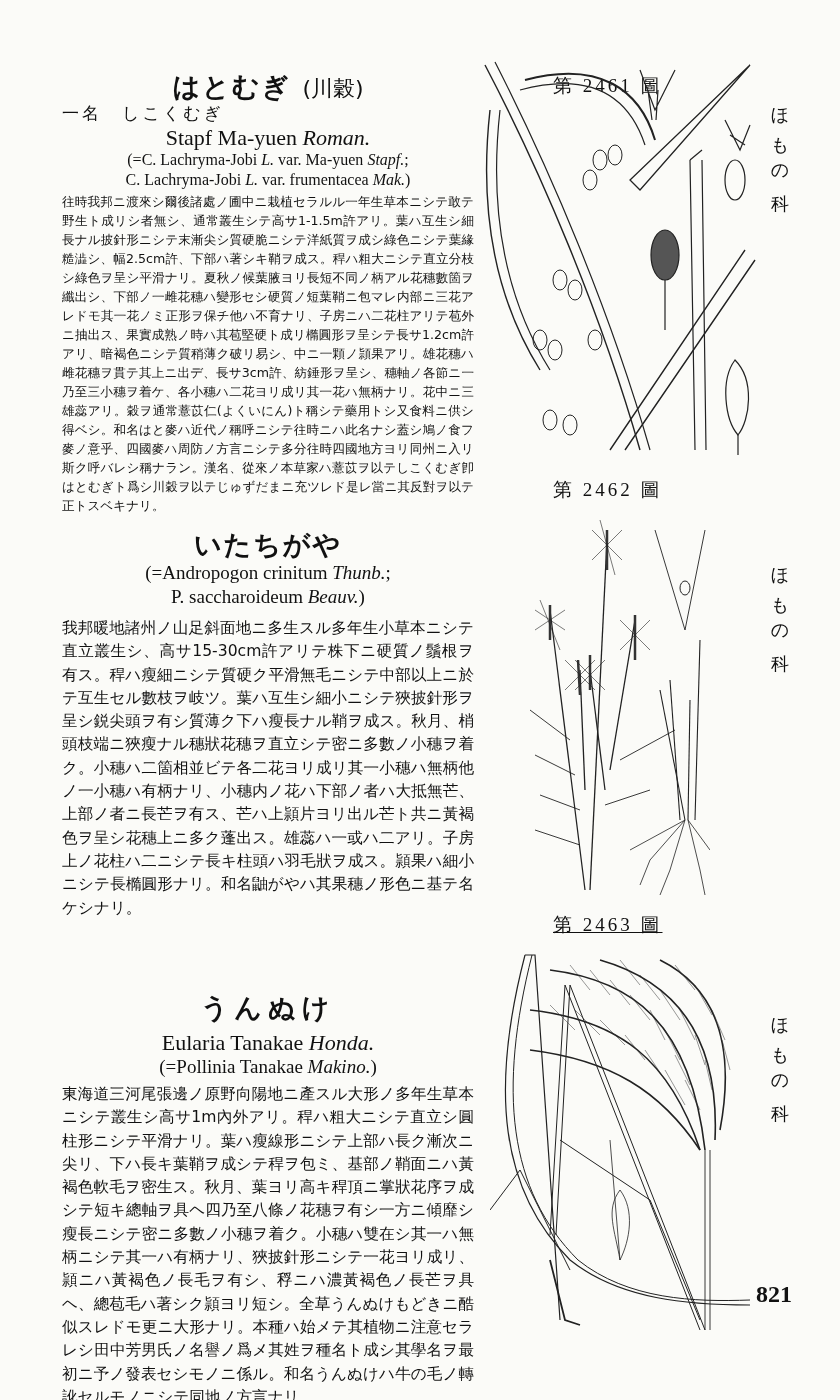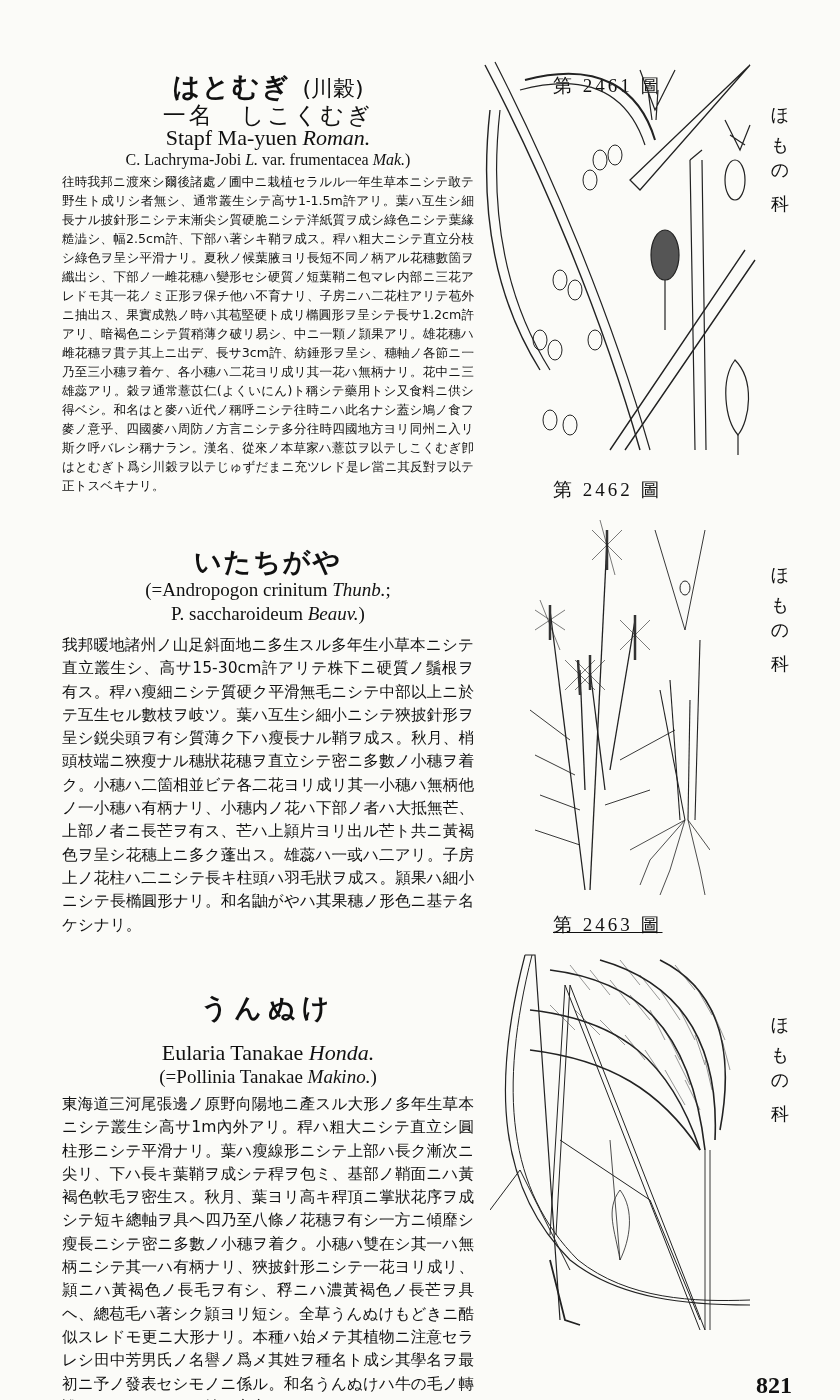--- a/index.html
+++ b/index.html
@@ -7,76 +7,82 @@
       width: 840px; height: 1400px; position: relative; overflow: hidden;
       background: #fbfbf8; color: #111;
       font-family: "DejaVu Serif", "Liberation Serif", serif;
     }
     .entry { position: absolute; left: 62px; width: 412px; }
     .jp-title {
       text-align: center; font-family: "DejaVu Sans", sans-serif;
       font-weight: bold; font-size: 27px; letter-spacing: 2px; line-height: 32px; margin-top: 41px;
     }
     .jp-title .kanji { font-weight: normal; font-size: 22px; letter-spacing: 0; }
-    .alias { text-align: center; font-family: Liberation Sans, sans-serif; font-size: 23px; line-height: 20px; letter-spacing: 3px; }
+    .alias { text-align: left; font-family: Liberation Mono, monospace; font-size: 17px; line-height: 20px; letter-spacing: 3px; }
     .sci { text-align: center; font-family: "Liberation Serif", serif; font-size: 22px; line-height: 25px; }
     .syn { text-align: center; font-family: "Liberation Serif", serif; font-size: 17px; line-height: 20px; }
     .sci i, .syn i { font-style: italic; }
     .body-small { font-family: "DejaVu Sans", sans-serif; font-size: 12.6px; line-height: 19px; text-align: justify; margin-top: 2px; }
     .body-large { font-family: "DejaVu Sans", sans-serif; font-size: 15.6px; line-height: 23.3px; text-align: justify; margin-top: 8px; }
     .fig-label { position: absolute; font-family: "Liberation Serif", serif; font-size: 19px; letter-spacing: 3px; }
     .family {
       position: absolute; writing-mode: vertical-rl; font-family: "DejaVu Sans", sans-serif;
       font-size: 18px; letter-spacing: 8px;
     }
     .illus { position: absolute; }
-    .page-num { position: absolute; left: 756px; top: 1372px; font-family: "Liberation Serif", serif; font-weight: bold; font-size: 24px; }
+    .page-num { position: absolute; left: 756px; top: 1281px; font-family: "Liberation Serif", serif; font-weight: bold; font-size: 24px; }
   </style>
 </head>
 <body>
 
 <div class="entry" style="top:30px;">
   <div class="jp-title">
     <span>はとむぎ</span>
     <span class="kanji">(川穀)</span>
   </div>
   <div class="alias">一名　しこくむぎ</div>
   <div class="sci">
     <span>Stapf Ma-yuen</span>
     <i>Roman.</i>
+  </div>
+  <div class="syn" style="font-size:16px;">
+    <span>(=C. Lachryma-Jobi</span>
+    <i>L.</i>
+    <span>var. Ma-yuen</span>
+    <i>Stapf.</i><span>;</span>
   </div>
   <div class="syn" style="font-size:16px;">
     <span>C. Lachryma-Jobi</span>
     <i>L.</i>
     <span>var. frumentacea</span>
     <i>Mak.</i><span>)</span>
   </div>
   <div class="body-small">往時我邦ニ渡來シ爾後諸處ノ圃中ニ栽植セラルル一年生草本ニシテ敢テ野生ト成リシ者無シ、通常叢生シテ高サ1-1.5m許アリ。葉ハ互生シ細長ナル披針形ニシテ末漸尖シ質硬脆ニシテ洋紙質ヲ成シ綠色ニシテ葉緣糙澁シ、幅2.5cm許、下部ハ著シキ鞘ヲ成ス。稈ハ粗大ニシテ直立分枝シ綠色ヲ呈シ平滑ナリ。夏秋ノ候葉腋ヨリ長短不同ノ柄アル花穗數箇ヲ纖出シ、下部ノ一雌花穗ハ變形セシ硬質ノ短葉鞘ニ包マレ内部ニ三花アレドモ其一花ノミ正形ヲ保チ他ハ不育ナリ、子房ニハ二花柱アリテ苞外ニ抽出ス、果實成熟ノ時ハ其苞堅硬ト成リ橢圓形ヲ呈シテ長サ1.2cm許アリ、暗褐色ニシテ質稍薄ク破リ易シ、中ニ一顆ノ頴果アリ。雄花穗ハ雌花穗ヲ貫テ其上ニ出デ、長サ3cm許、紡錘形ヲ呈シ、穗軸ノ各節ニ一乃至三小穗ヲ着ケ、各小穗ハ二花ヨリ成リ其一花ハ無柄ナリ。花中ニ三雄蕊アリ。穀ヲ通常薏苡仁(よくいにん)ト稱シテ藥用トシ又食料ニ供シ得ベシ。和名はと麥ハ近代ノ稱呼ニシテ往時ニハ此名ナシ蓋シ鳩ノ食フ麥ノ意乎、四國麥ハ周防ノ方言ニシテ多分往時四國地方ヨリ同州ニ入リ斯ク呼バレシ稱ナラン。漢名、從來ノ本草家ハ薏苡ヲ以テしこくむぎ卽はとむぎト爲シ川穀ヲ以テじゅずだまニ充ツレド是レ當ニ其反對ヲ以テ正トスベキナリ。</div>
 </div>
 
-<div class="entry" style="top:505px;">
+<div class="entry" style="top:488px;">
   <div class="jp-title">
     <span>いたちがや</span>
   </div>
   <div class="syn" style="font-size:19px;line-height:24px;">
     <span>(=Andropogon crinitum</span>
     <i>Thunb.</i><span>;</span>
   </div>
   <div class="syn" style="font-size:19px;line-height:24px;">
     <span>P. saccharoideum</span>
     <i>Beauv.</i><span>)</span>
   </div>
   <div class="body-large">我邦暖地諸州ノ山足斜面地ニ多生スル多年生小草本ニシテ直立叢生シ、高サ15-30cm許アリテ株下ニ硬質ノ鬚根ヲ有ス。稈ハ瘦細ニシテ質硬ク平滑無毛ニシテ中部以上ニ於テ互生セル數枝ヲ岐ツ。葉ハ互生シ細小ニシテ狹披針形ヲ呈シ鋭尖頭ヲ有シ質薄ク下ハ瘦長ナル鞘ヲ成ス。秋月、梢頭枝端ニ狹瘦ナル穗狀花穗ヲ直立シテ密ニ多數ノ小穗ヲ着ク。小穗ハ二箇相並ビテ各二花ヨリ成リ其一小穗ハ無柄他ノ一小穗ハ有柄ナリ、小穗内ノ花ハ下部ノ者ハ大抵無芒、上部ノ者ニ長芒ヲ有ス、芒ハ上頴片ヨリ出ル芒ト共ニ黃褐色ヲ呈シ花穗上ニ多ク蓬出ス。雄蕊ハ一或ハ二アリ。子房上ノ花柱ハ二ニシテ長キ柱頭ハ羽毛狀ヲ成ス。頴果ハ細小ニシテ長橢圓形ナリ。和名鼬がやハ其果穗ノ形色ニ基テ名ケシナリ。</div>
 </div>
 
 <div class="entry" style="top:951px;">
   <div class="jp-title">
     <span style="letter-spacing:6px;">うんぬけ</span>
   </div>
-  <div class="sci" style="margin-top:16px;">
+  <div class="sci" style="margin-top:6px;">
     <span>Eularia Tanakae</span>
     <i>Honda.</i>
   </div>
   <div class="syn" style="font-size:19px;line-height:24px;">
     <span>(=Pollinia Tanakae</span>
     <i>Makino.</i><span>)</span>
   </div>
   <div class="body-large" style="margin-top:4px;">東海道三河尾張邊ノ原野向陽地ニ產スル大形ノ多年生草本ニシテ叢生シ高サ1m內外アリ。稈ハ粗大ニシテ直立シ圓柱形ニシテ平滑ナリ。葉ハ瘦線形ニシテ上部ハ長ク漸次ニ尖リ、下ハ長キ葉鞘ヲ成シテ稈ヲ包ミ、基部ノ鞘面ニハ黃褐色軟毛ヲ密生ス。秋月、葉ヨリ高キ稈頂ニ掌狀花序ヲ成シテ短キ總軸ヲ具ヘ四乃至八條ノ花穗ヲ有シ一方ニ傾靡シ瘦長ニシテ密ニ多數ノ小穗ヲ着ク。小穗ハ雙在シ其一ハ無柄ニシテ其一ハ有柄ナリ、狹披針形ニシテ一花ヨリ成リ、頴ニハ黃褐色ノ長毛ヲ有シ、稃ニハ濃黃褐色ノ長芒ヲ具ヘ、總苞毛ハ著シク頴ヨリ短シ。全草うんぬけもどきニ酷似スレドモ更ニ大形ナリ。本種ハ始メテ其植物ニ注意セラレシ田中芳男氏ノ名譽ノ爲メ其姓ヲ種名ト成シ其學名ヲ最初ニ予ノ發表セシモノニ係ル。和名うんぬけハ牛の毛ノ轉訛セルモノニシテ同地ノ方言ナリ。</div>
 </div>
 

